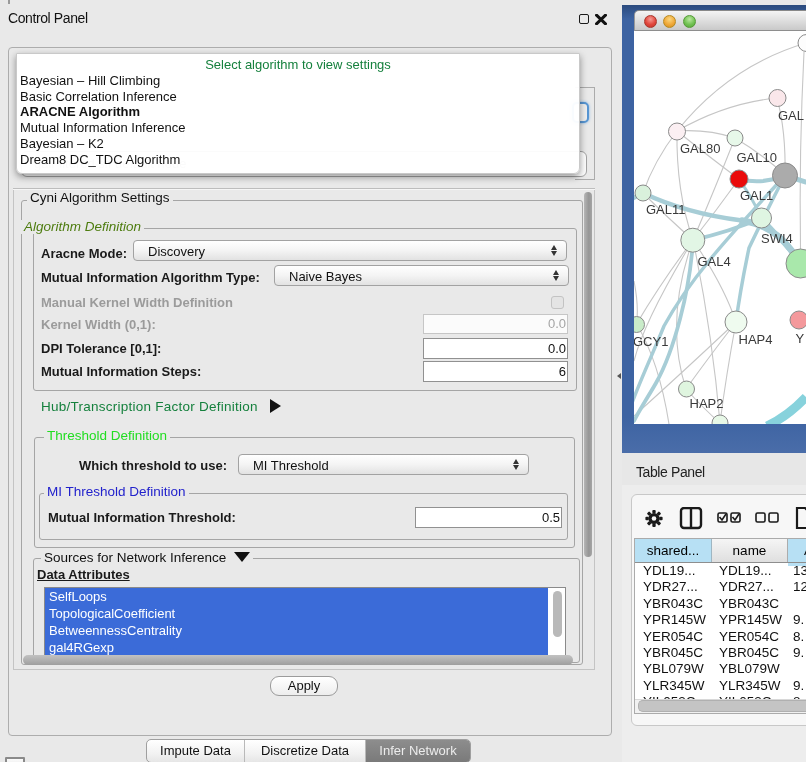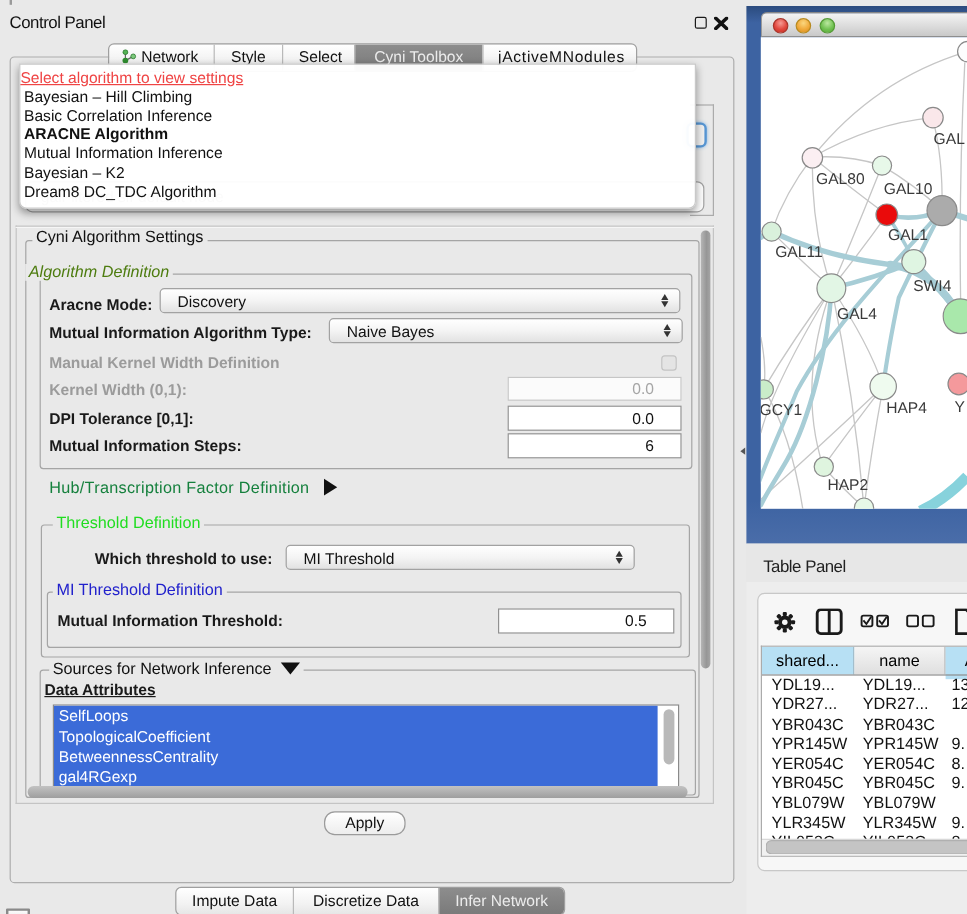--- a/index.html
+++ b/index.html
@@ -12,21 +12,21 @@
   .grpTitle{position:absolute;background:#E9E9E9;padding:0 3px;font-size:13.5px;line-height:14px;}
   .combo{position:absolute;border:1px solid #A2A2A2;border-radius:4px;
      background:linear-gradient(180deg,#FFFFFF 0%,#F4F4F4 50%,#E2E2E2 100%);
      font-size:13px;color:#111;}
   .combo .ctext{position:absolute;left:14px;top:3px;}
   .arrUp{position:absolute;right:9px;width:0;height:0;border-left:3.5px solid transparent;
      border-right:3.5px solid transparent;border-bottom:5px solid #333;top:4px;}
   .arrDn{position:absolute;right:9px;width:0;height:0;border-left:3.5px solid transparent;
      border-right:3.5px solid transparent;border-top:5px solid #333;bottom:4px;}
   .tfield{position:absolute;border:1px solid #919191;background:#FFF;font-size:13px;
-     color:#111;text-align:right;padding-right:22px;box-sizing:border-box;}
+     color:#111;text-align:right;padding-right:1px;box-sizing:border-box;}
   .lbl{position:absolute;font-size:13px;font-weight:bold;color:#1A1A1A;white-space:nowrap;}
   .seg{position:absolute;display:flex;border:1px solid #9F9F9F;border-radius:5px;
      background:linear-gradient(180deg,#FFFFFF 0%,#F2F2F2 60%,#E6E6E6 100%);
      font-size:13px;color:#111;overflow:hidden;}
   .seg .s{padding:3px 13px 0 13px;height:19px;border-left:1px solid #B9B9B9;white-space:nowrap;}
   .seg .s:first-child{border-left:none;}
   .seg .sel{background:linear-gradient(180deg,#8D8D8D 0%,#7A7A7A 100%);color:#ECECEC;}
 </style>
 </head>
 <body>
@@ -34,32 +34,20 @@
 
   <div class="abs" style="left:8px;top:10px;font-size:14px;letter-spacing:-0.4px;color:#111;">Control Panel</div>
 
   <div class="abs" style="left:579px;top:14px;width:8px;height:8px;border:1.8px solid #1A1A1A;border-radius:2px;"></div>
   <svg class="abs" style="left:595px;top:14px;" width="12" height="11" viewBox="0 0 12 11">
     <path d="M1.5 1.2 L10.5 9.8 M10.5 1.2 L1.5 9.8" stroke="#111" stroke-width="3" fill="none" stroke-linecap="round"></path>
   </svg>
 
   <div class="abs" style="left:8px;top:47px;width:602px;height:687px;border:1px solid #ADADAD;border-radius:4px;background:#E9E9E9;"></div>
 
-  <div class="seg" style="left:90px;top:36px;height:22px;">
-    <div class="s" style="width:64px;text-align:center;padding-left:10px;padding-right:13px;"><svg width="13" height="12" viewBox="0 0 13 12" style="vertical-align:-1px;">
-          <path d="M3.5 2.5 L3.5 9.5 M3.5 9.5 L10 6" stroke="#666" stroke-width="1"></path>
-          <circle cx="3.5" cy="2.5" r="2" fill="#54B254" stroke="#2E7D32" stroke-width="0.7"></circle>
-          <circle cx="3.5" cy="9.5" r="2.4" fill="#2E8B2E"></circle>
-          <circle cx="10" cy="6" r="2" fill="#7CC87C" stroke="#2E7D32" stroke-width="0.7"></circle>
-        </svg> Network</div>
-    <div class="s" style="width:30px;text-align:center;">Style</div>
-    <div class="s" style="width:33px;text-align:center;">Select</div>
-    <div class="s sel" style="width:80px;text-align:center;">Cyni Toolbox</div>
-    <div class="s" style="width:103px;text-align:center;letter-spacing:0.6px;padding-left:12px;padding-right:12px;">jActiveMNodules</div>
-  </div>
 
   <div class="abs" style="left:575px;top:87px;width:19px;height:91px;border-top:1px solid #ABABAB;border-right:1px solid #ABABAB;border-bottom:1px solid #ABABAB;"></div>
   <div class="abs" style="left:572px;top:102px;width:13px;height:17px;border:2px solid #5795D2;border-radius:5px;background:#EFEFEF;box-shadow:0 0 3px #7FB3E4;"></div>
   <div class="abs" style="left:21px;top:151px;width:566px;height:26px;border:1px solid #A2A2A2;border-radius:6px;background:#FDFDFD;box-sizing:border-box;font-size:13px;color:rgba(40,40,40,0.55);padding:4px 0 0 12px;">galFiltered sif default node</div>
 
   <div class="abs" style="left:584px;top:192px;width:8px;height:365px;border-radius:4px;background:linear-gradient(90deg,#B6B6B6,#969696 60%,#A5A5A5);"></div>
 
   <div class="abs" style="left:594px;top:188px;width:1px;height:482px;background:#C4C4C4;"></div>
   <div class="abs" style="left:13px;top:188px;width:1px;height:482px;background:#C4C4C4;"></div>
   <div class="abs" style="left:13px;top:188px;width:582px;height:1px;background:#BDBDBD;"></div>
@@ -135,21 +123,21 @@
   <div class="seg" style="left:146px;top:739px;height:22px;">
     <div class="s" style="width:71px;text-align:center;">Impute Data</div>
     <div class="s" style="width:94px;text-align:center;">Discretize Data</div>
     <div class="s sel" style="width:78px;text-align:center;">Infer Network</div>
   </div>
 
   <div class="abs" style="left:5px;top:757px;width:16px;height:10px;border:2px solid #8A8A8A;border-radius:1px;background:linear-gradient(180deg,#FBFBFB,#E2E2E2);"></div>
 
   <div class="abs" style="left:16px;top:53px;width:562px;height:119px;background:rgba(255,255,255,0.96);
       border:1px solid #C9C9C9;border-radius:0 0 6px 6px;box-shadow:0 3px 7px rgba(0,0,0,0.4);font-size:13px;color:#111;">
-    <div style="position:absolute;left:0;top:3px;width:100%;text-align:left;color:#ef4444;text-decoration:underline;">Select algorithm to view settings</div>
+    <div style="position:absolute;left:0;top:3px;width:100%;text-align:center;color:#15803d;">Select algorithm to view settings</div>
     <div style="position:absolute;left:3px;top:19px;line-height:15.7px;">
       Bayesian – Hill Climbing<br>
       Basic Correlation Inference<br>
       <span class="bold">ARACNE Algorithm</span><br>
       Mutual Information Inference<br>
       Bayesian – K2<br>
       Dream8 DC_TDC Algorithm
     </div>
   </div>
 

